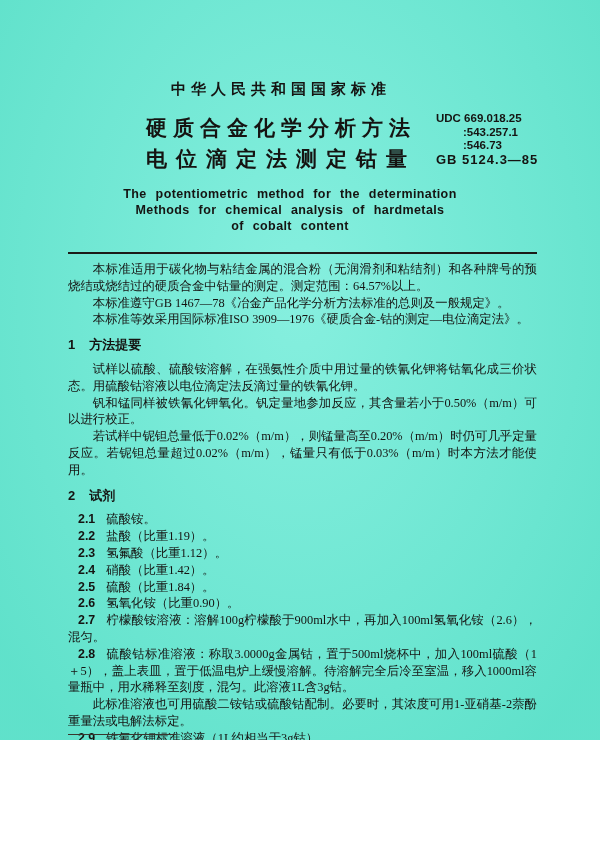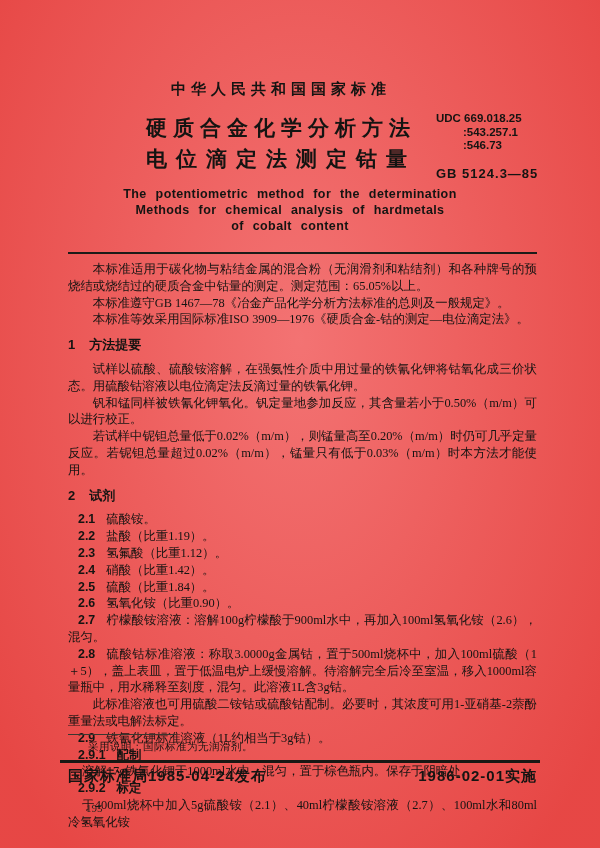--- a/index.html
+++ b/index.html
@@ -1,19 +1,19 @@
 <!DOCTYPE html>
 <html><head>
 <meta charset="utf-8">
 <style>
   html,body{margin:0;padding:0;}
   .page{
     position:relative;
-    width:600px;height:848px;
-    background:#ef4444;
+    width:600px;height:740px;
+    background:#5eead4;
     overflow:hidden;
     font-family:"Liberation Serif","DejaVu Serif",serif;
     color:#151412;
   }
   
   .page::before{
     content:"";position:absolute;inset:0;
     background:radial-gradient(ellipse at 50% 40%, rgba(255,255,255,0.25), rgba(120,110,80,0.07) 90%);
     pointer-events:none;
   }
@@ -30,21 +30,21 @@
   }
   .title-cn .t1{font-size:21px;letter-spacing:6px;line-height:31px;}
   .title-cn .t2{font-size:21px;letter-spacing:9px;line-height:31px;}
   .udc{
     position:absolute;left:436px;top:112px;
     font-family:"Liberation Sans","DejaVu Sans",sans-serif;
     font-weight:bold;font-size:11.5px;line-height:13.5px;
     text-align:left;white-space:nowrap;
   }
   .udc .indent{margin-left:27px;}
-  .udc .gbno{margin-top:14px;font-size:13px;letter-spacing:1px;}
+  .udc .gbno{margin-top:0;font-size:13px;letter-spacing:1px;}
   .title-en{
     position:absolute;left:0;top:186px;width:580px;text-align:center;
     font-family:"Liberation Sans","DejaVu Sans",sans-serif;
     font-weight:bold;font-size:12.5px;line-height:16px;
     word-spacing:5px;letter-spacing:0.4px;
   }
   .rule-top{
     position:absolute;left:68px;top:252px;width:469px;height:2px;background:#1c1b18;
   }
   .body{
@@ -108,21 +108,21 @@
   <div class="title-en">
     <div>The potentiometric method for the determination</div>
     <div>Methods for chemical analysis of hardmetals</div>
     <div>of cobalt content</div>
   </div>
 
   <div class="rule-top"></div>
 
   <div class="body">
 
-    <p class="para">本标准适用于碳化物与粘结金属的混合粉（无润滑剂和粘结剂）和各种牌号的预烧结或烧结过的硬质合金中钴量的测定。测定范围：65.05%以上。</p>
+    <p class="para">本标准适用于碳化物与粘结金属的混合粉（无润滑剂和粘结剂）和各种牌号的预烧结或烧结过的硬质合金中钴量的测定。测定范围：64.57%以上。</p>
     <p class="para">本标准遵守GB 1467—78《冶金产品化学分析方法标准的总则及一般规定》。</p>
     <p class="para">本标准等效采用国际标准ISO 3909—1976《硬质合金-钴的测定—电位滴定法》。</p>
 
     <p class="sec-head">
       <span class="num">1</span><span>方法提要</span>
     </p>
     <p class="para">试样以硫酸、硫酸铵溶解，在强氨性介质中用过量的铁氰化钾将钴氧化成三价状态。用硫酸钴溶液以电位滴定法反滴过量的铁氰化钾。</p>
     <p class="para">钒和锰同样被铁氰化钾氧化。钒定量地参加反应，其含量若小于0.50%（m/m）可以进行校正。</p>
     <p class="para">若试样中铌钽总量低于0.02%（m/m），则锰量高至0.20%（m/m）时仍可几乎定量反应。若铌钽总量超过0.02%（m/m），锰量只有低于0.03%（m/m）时本方法才能使用。</p>
 

